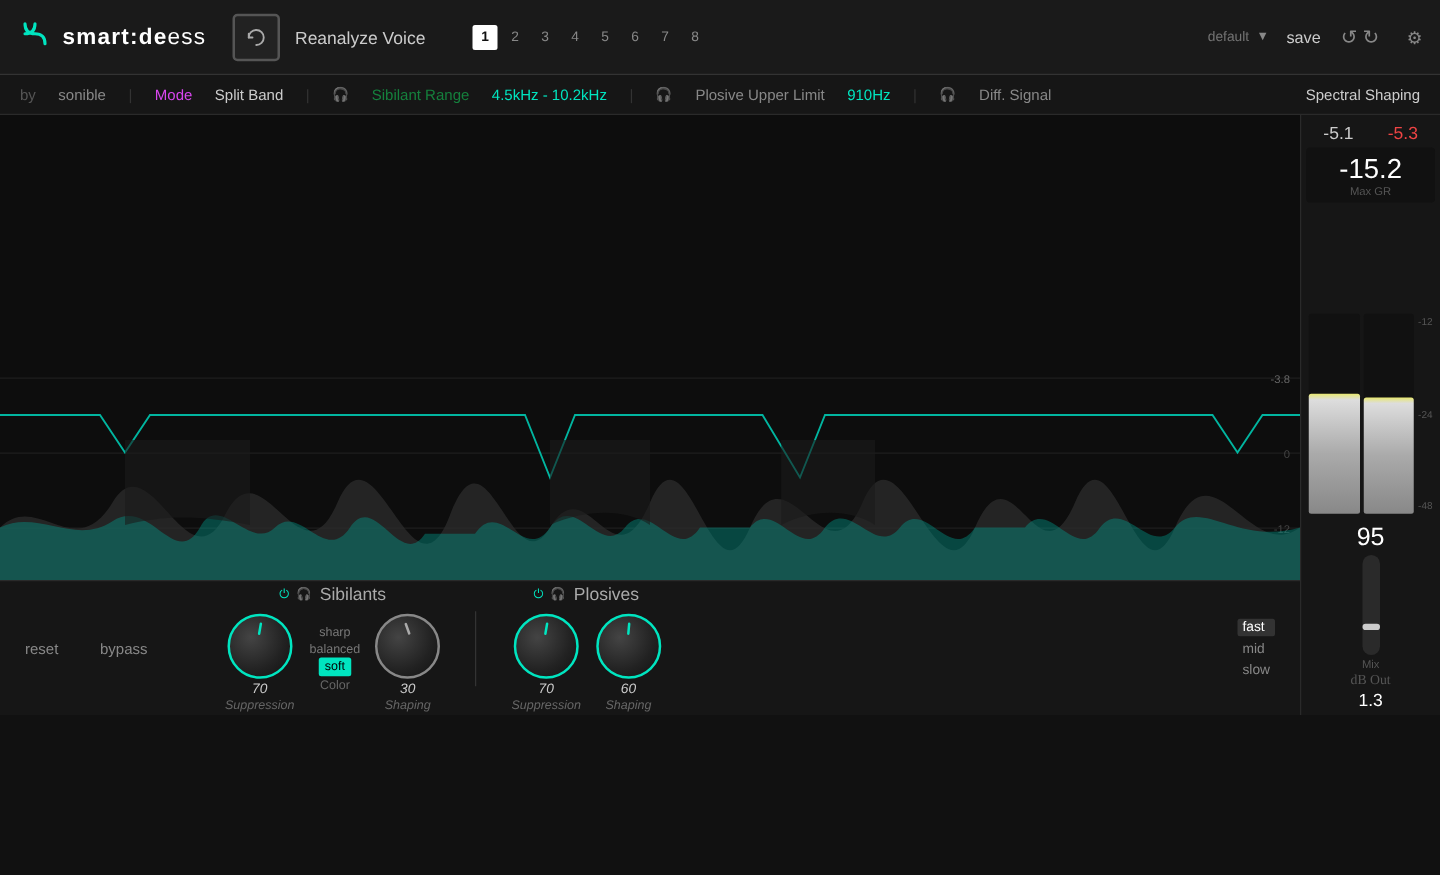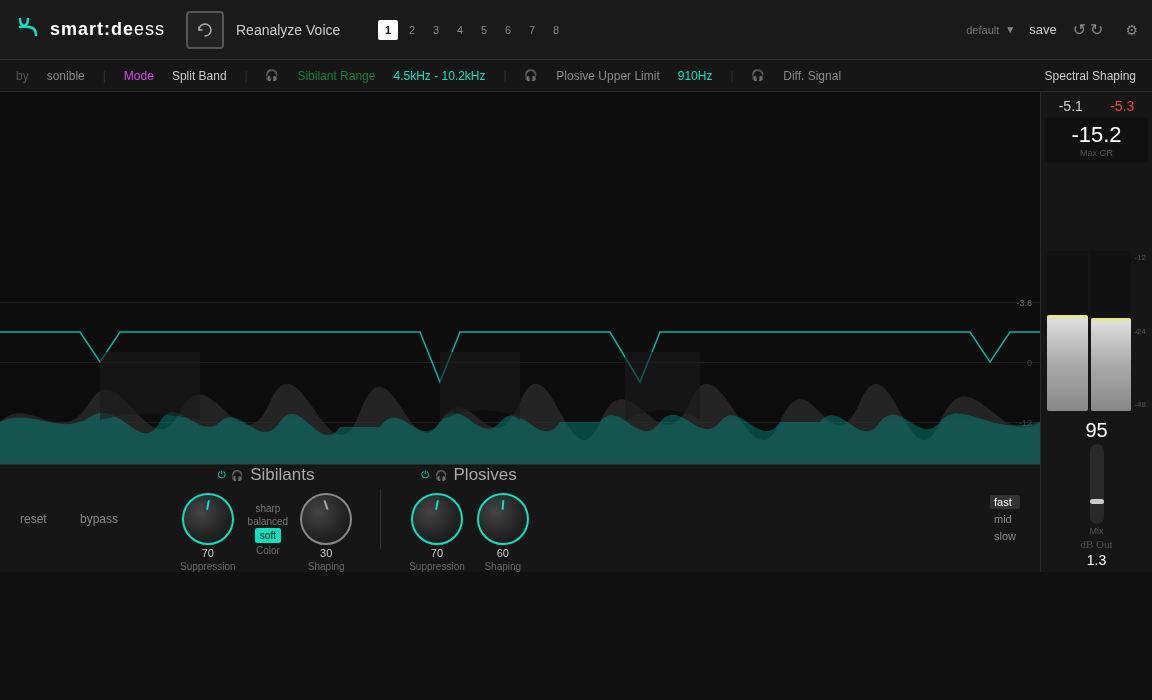--- a/index.html
+++ b/index.html
@@ -199,37 +199,38 @@
       cursor: pointer;
       min-width: 40px;
     }
     .section-header {
       display: flex;
       align-items: center;
       gap: 6px;
       margin-bottom: 8px;
     }
     .section-title {
-      font-size: 17px;
+      font-size: 14px;
       color: #aaa;
     }
     .power-icon, .headphone-sm {
       font-size: 10px;
       color: #00e5c0;
     }
     .knobs-row {
       display: flex;
       align-items: flex-end;
       gap: 12px;
     }
     .knob-wrap {
       display: flex;
       flex-direction: column;
       align-items: center;
       gap: 2px;
+      font-style: italic;
     }
     .knob {
       width: 52px;
       height: 52px;
       border-radius: 50%;
       background: radial-gradient(circle at 35% 35%, #444 0%, #222 60%, #111 100%);
       border: 2px solid #555;
       position: relative;
       cursor: pointer;
     }

